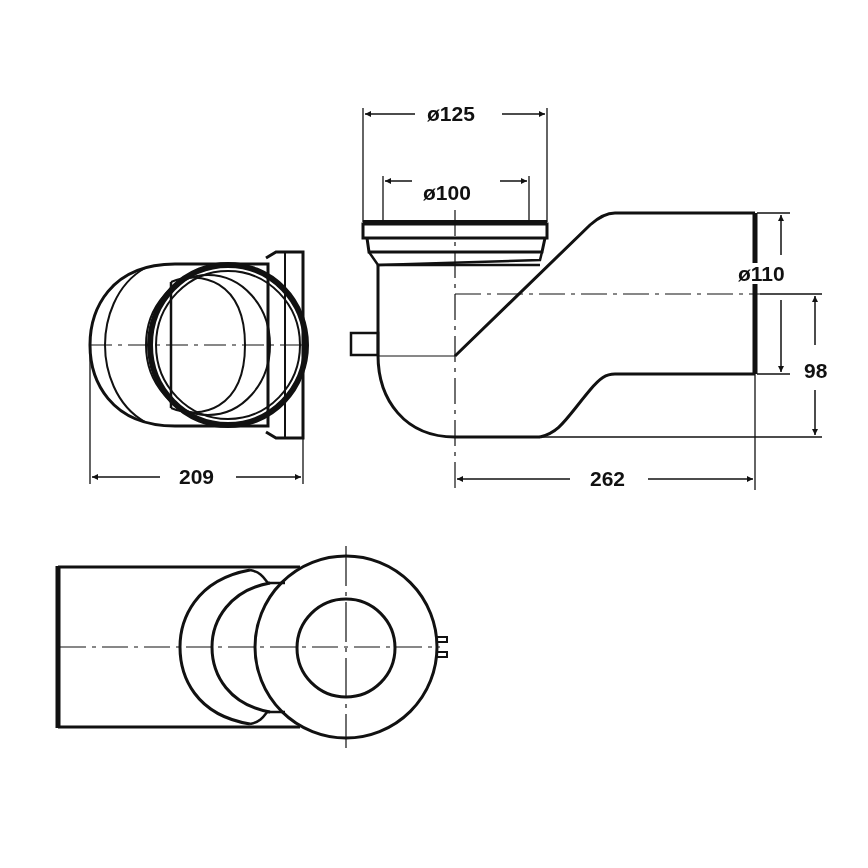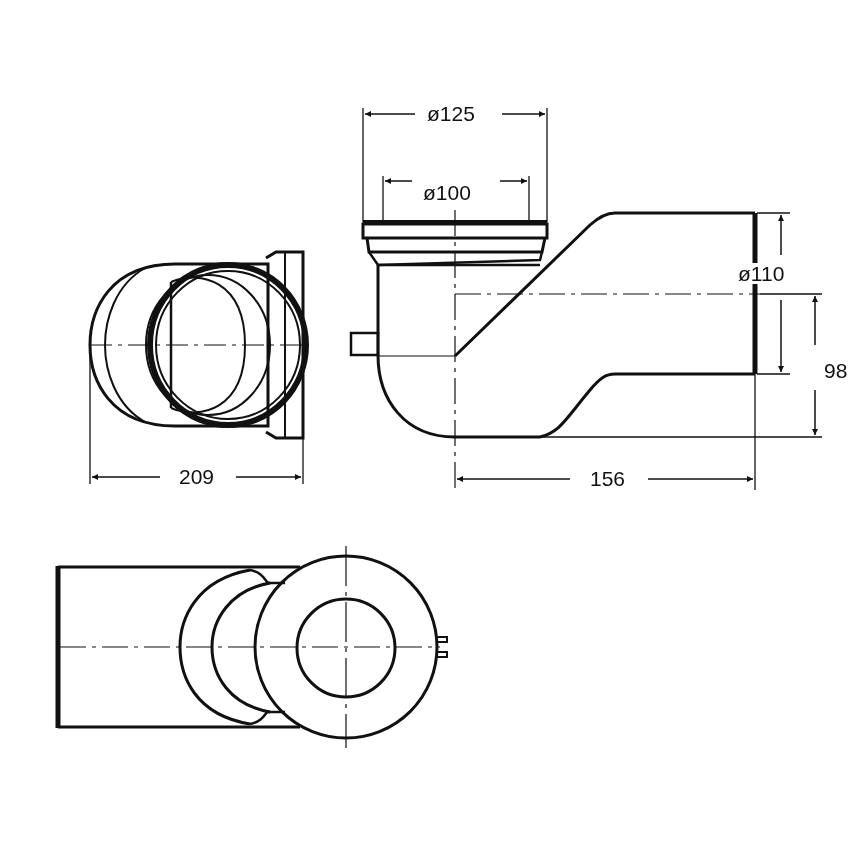--- a/index.html
+++ b/index.html
@@ -1,16 +1,16 @@
 <!DOCTYPE html>
 <html><head>
 <meta charset="utf-8">
 <style>
   html,body{margin:0;padding:0;background:#ffffff;}
-  .canvas{position:relative;width:868px;height:868px;background:#fff;overflow:hidden;}
+  .canvas{position:relative;width:868px;height:868px;background:#fff;overflow:hidden;font-weight:bold;}
   svg{position:absolute;left:0;top:0;}
   .lbl{position:absolute;font-family:"Liberation Sans",sans-serif;font-size:21px;color:#111;background:#fff;line-height:1;padding:0 3px;white-space:nowrap;}
 </style>
 </head>
 <body>
 
 <div class="canvas">
 <svg width="868" height="868" viewBox="0 0 868 868">
   <defs>
     <marker id="arr" viewBox="0 0 10 10" refX="10" refY="5" markerWidth="9" markerHeight="6" orient="auto-start-reverse" markerUnits="userSpaceOnUse">
@@ -114,16 +114,16 @@
     <rect x="437" y="652" width="10" height="5" stroke-width="2"></rect>
 
     <line x1="60" y1="647" x2="440" y2="647" stroke-width="1.2" stroke-dasharray="26,6,4,6"></line>
     <line x1="346" y1="546" x2="346" y2="748" stroke-width="1.2" stroke-dasharray="40,6,4,6"></line>
   </g>
 </svg>
 
   <span class="lbl" style="left:424px;top:103px;">ø125</span>
   <span class="lbl" style="left:420px;top:182px;">ø100</span>
   <span class="lbl" style="left:737px;top:263px;padding:0 1px;">ø110</span>
-  <span class="lbl" style="left:801px;top:360px;margin-left:20px;">98</span>
+  <span class="lbl" style="left:801px;top:360px;">98</span>
   <span class="lbl" style="left:176px;top:466px;">209</span>
-  <span class="lbl" style="left:587px;top:468px;">156</span>
+  <span class="lbl" style="left:587px;top:468px;">262</span>
 </div>
 
 </body></html>

